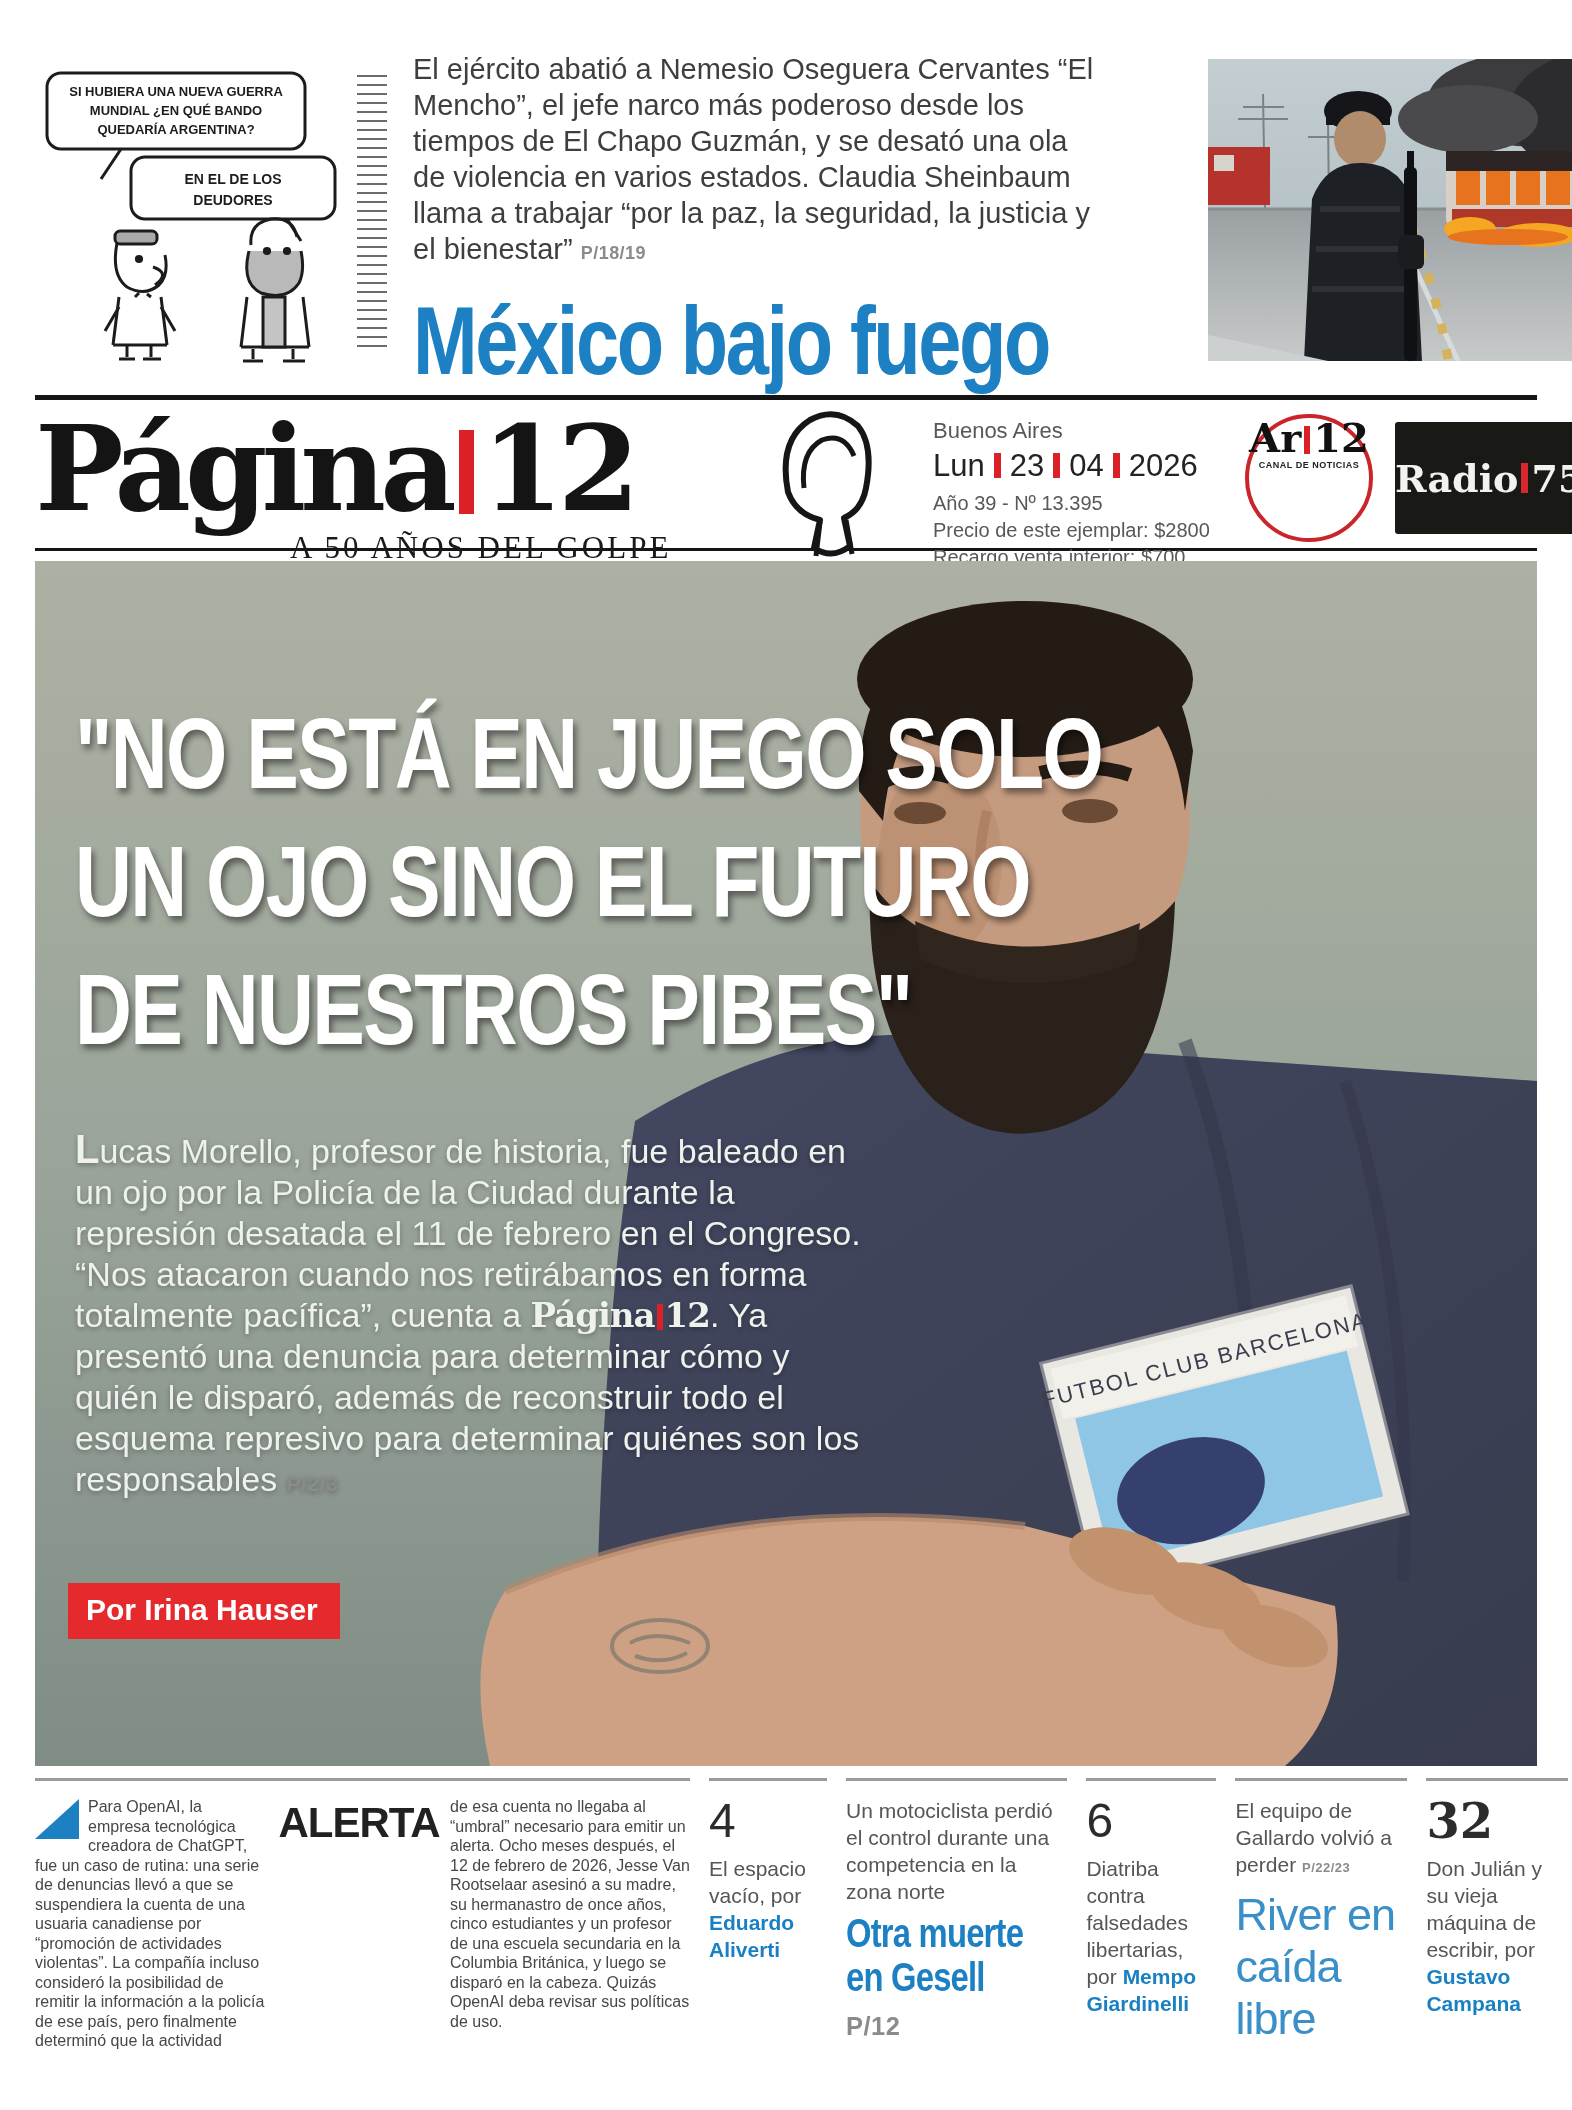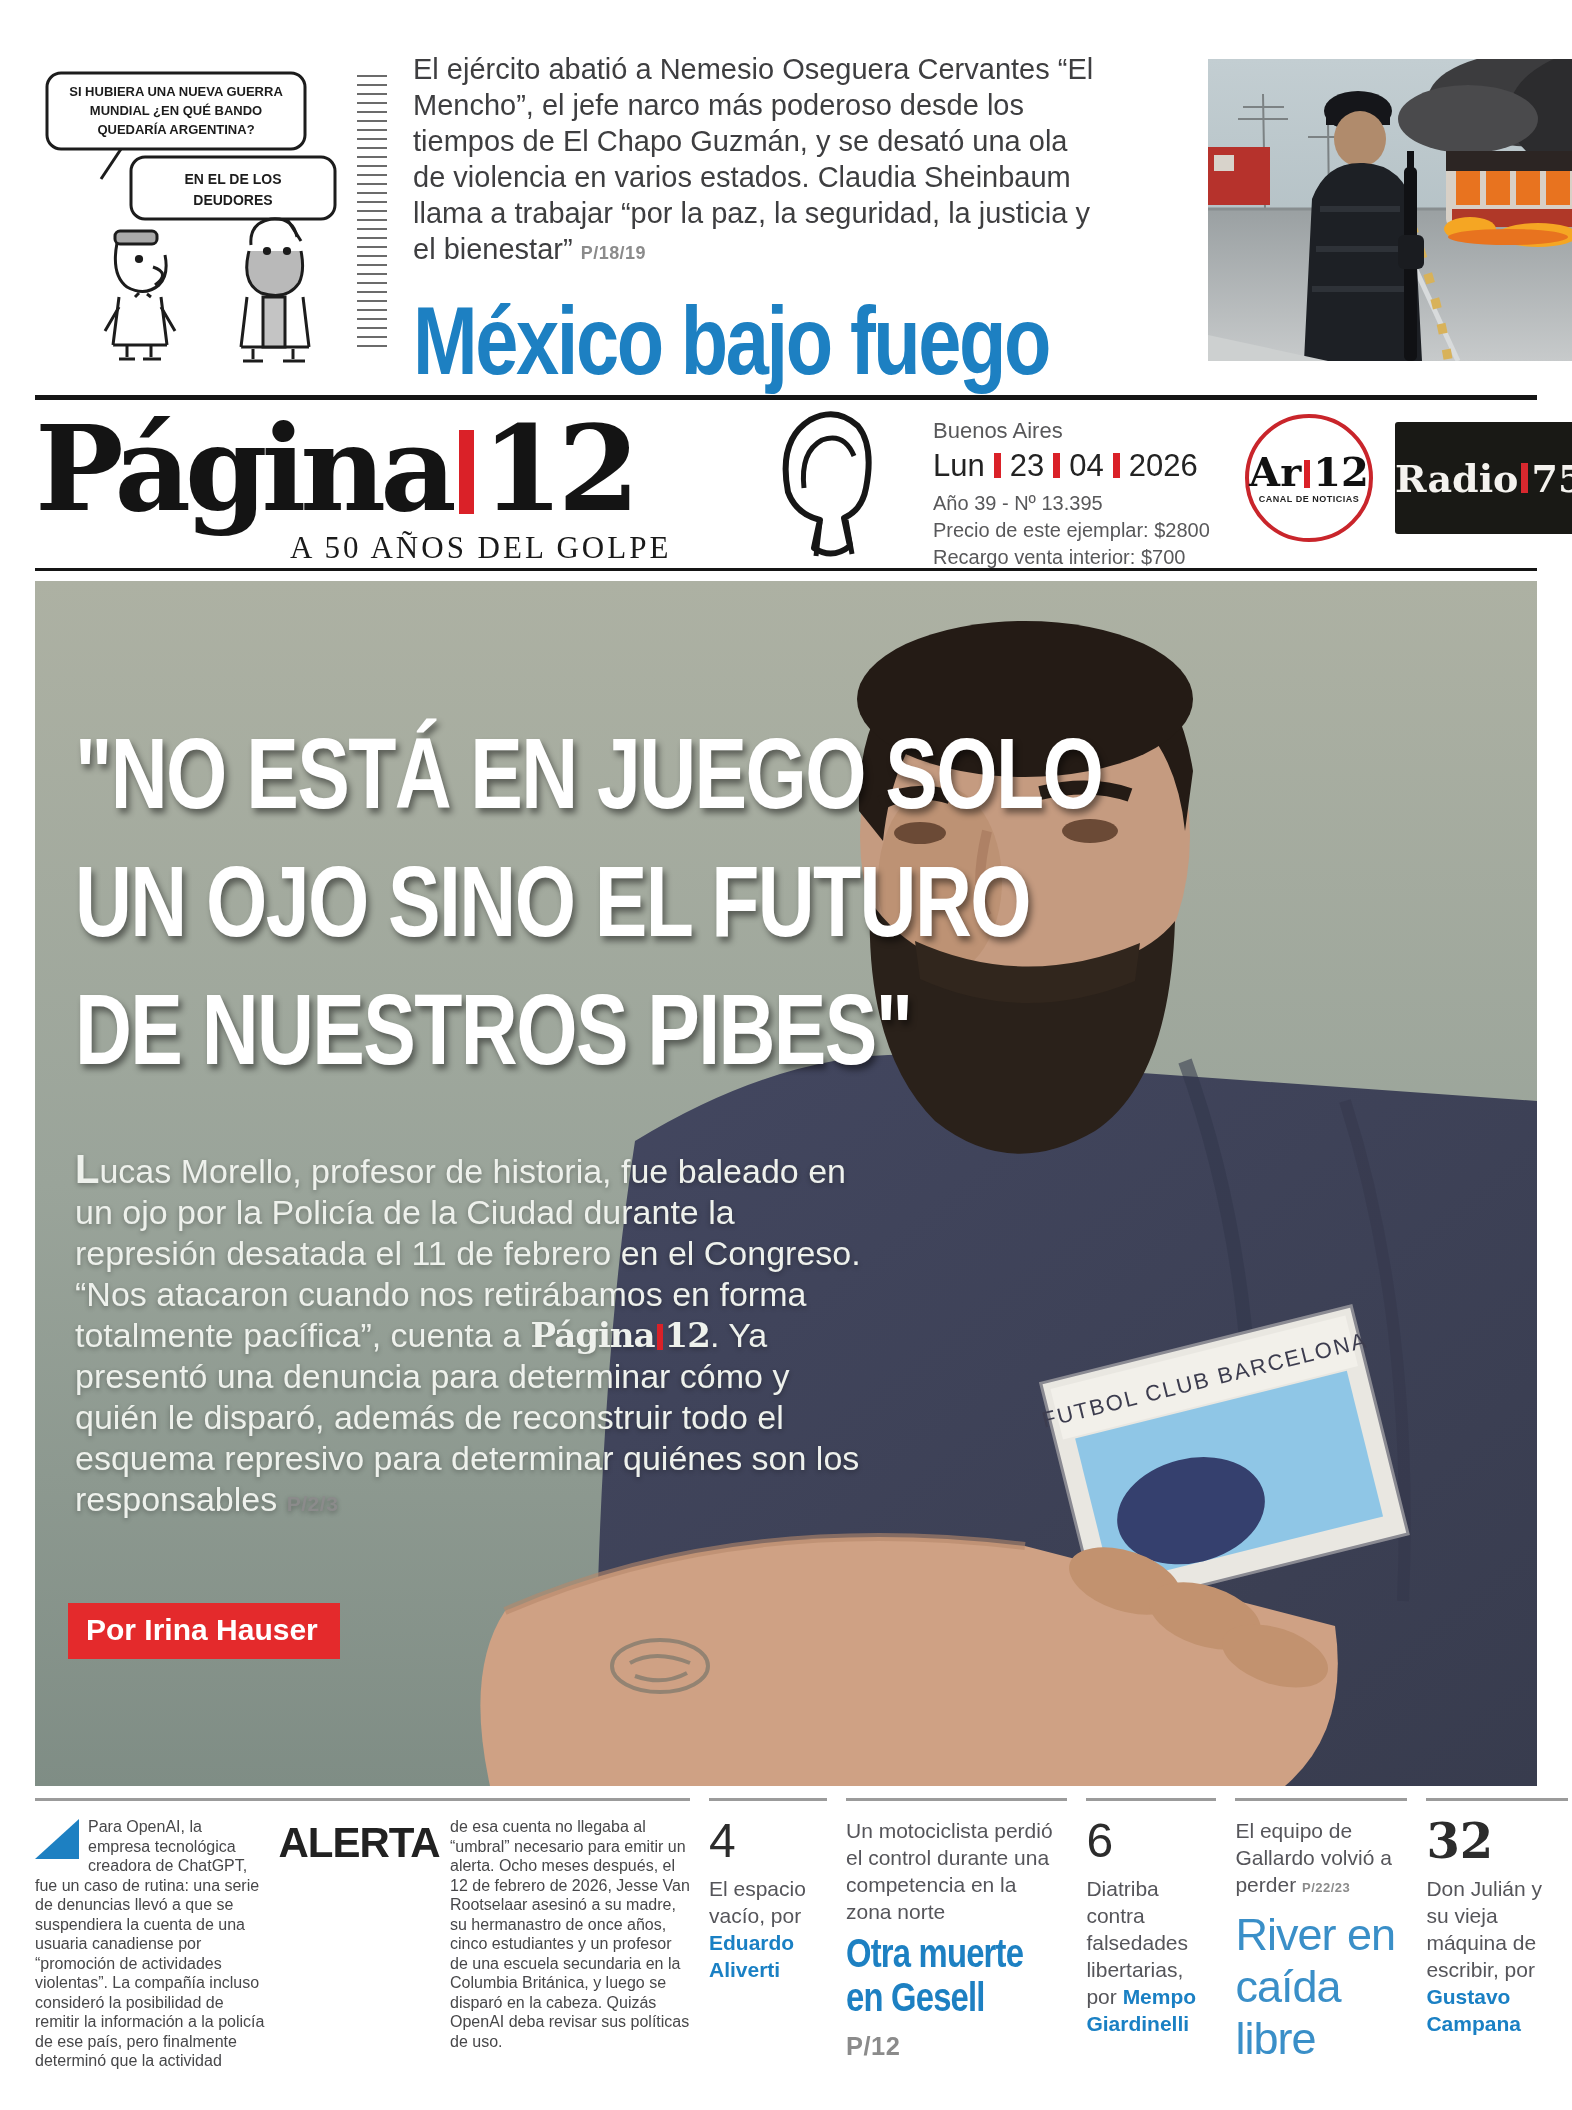--- a/index.html
+++ b/index.html
@@ -14,35 +14,35 @@
   .top-summary{font-size:29px;line-height:36px;color:#3e3e40;margin:6px 0 0 0;width:690px;}
   .pref{color:#8b8b8b;font-size:0.62em;font-weight:bold;letter-spacing:.5px;}
   .mex-head{margin-top:14px;font-weight:bold;color:#1d80c2;font-size:97px;letter-spacing:-3px;}
   .cond{display:inline-block;transform:scaleX(.8);transform-origin:0 50%;white-space:nowrap;}
   .cond78{display:inline-block;transform:scaleX(.78);transform-origin:0 50%;white-space:nowrap;}
   .top-photo{flex:1 1 auto;margin-top:14px;}
   
   .rule-thick{height:5px;background:#151515;margin:0 35px;}
   .rule-thin{height:3px;background:#151515;margin:0 35px;}
   
-  .masthead{display:flex;align-items:flex-start;margin:0 35px;height:168px;padding-top:10px;box-sizing:border-box;}
+  .masthead{display:flex;align-items:flex-start;margin:0 35px;height:148px;padding-top:10px;box-sizing:border-box;}
   .logo-block{flex:0 0 870px;position:relative;}
   .logo{font-family:"DejaVu Serif",serif;font-weight:bold;font-size:118px;line-height:118px;
         letter-spacing:-6px;color:#141414;white-space:nowrap;}
   .logo .rbar{display:inline-block;width:15px;height:84px;background:#da2128;margin:0 8px;vertical-align:-4px;}
   .tagline{font-family:"Liberation Serif",serif;font-size:31px;letter-spacing:3px;color:#1a1a1a;
            margin:2px 0 0 255px;}
   .scarf{position:absolute;left:735px;top:-6px;}
   .date-block{flex:0 0 300px;margin-left:28px;padding-top:8px;}
   .mh-city{font-size:22px;color:#58585a;margin-bottom:4px;}
   .mh-date{font-size:31px;color:#232323;font-weight:500;margin-bottom:6px;white-space:nowrap;}
   .mh-date .dbar{display:inline-block;width:7px;height:25px;background:#da2128;margin:0 9px;vertical-align:-2px;}
   .mh-small{font-size:20px;color:#58585a;line-height:27px;}
   .ar12{flex:0 0 128px;height:128px;border:4px solid #c9252b;border-radius:50%;margin:4px 0 0 12px;
-        display:flex;flex-direction:column;align-items:center;justify-content:center;box-sizing:border-box;}
+        display:flex;flex-direction:column;align-items:center;box-sizing:border-box;}
   .ar12-name{font-family:"DejaVu Serif",serif;font-weight:bold;font-size:40px;color:#111;line-height:40px;}
   .ar12-name .rbar2{display:inline-block;width:6px;height:28px;background:#da2128;margin:0 3px;vertical-align:-2px;}
   .ar12-sub{font-size:9px;font-weight:bold;color:#222;letter-spacing:.5px;margin-top:2px;}
   .radio750{flex:0 0 188px;height:112px;background:#191915;border-radius:3px;margin:12px 0 0 22px;
             display:flex;align-items:center;justify-content:center;}
   .radio750 span.word{font-family:"DejaVu Serif",serif;font-weight:bold;font-size:38px;color:#f4f2ee;}
   .radio750 .rbar3{display:inline-block;width:7px;height:30px;background:#d8282e;margin:0 3px;vertical-align:-3px;}
   
   .hero{position:relative;margin:10px 35px 0 35px;height:1205px;overflow:hidden;}
   .hero svg{position:absolute;left:0;top:0;}

